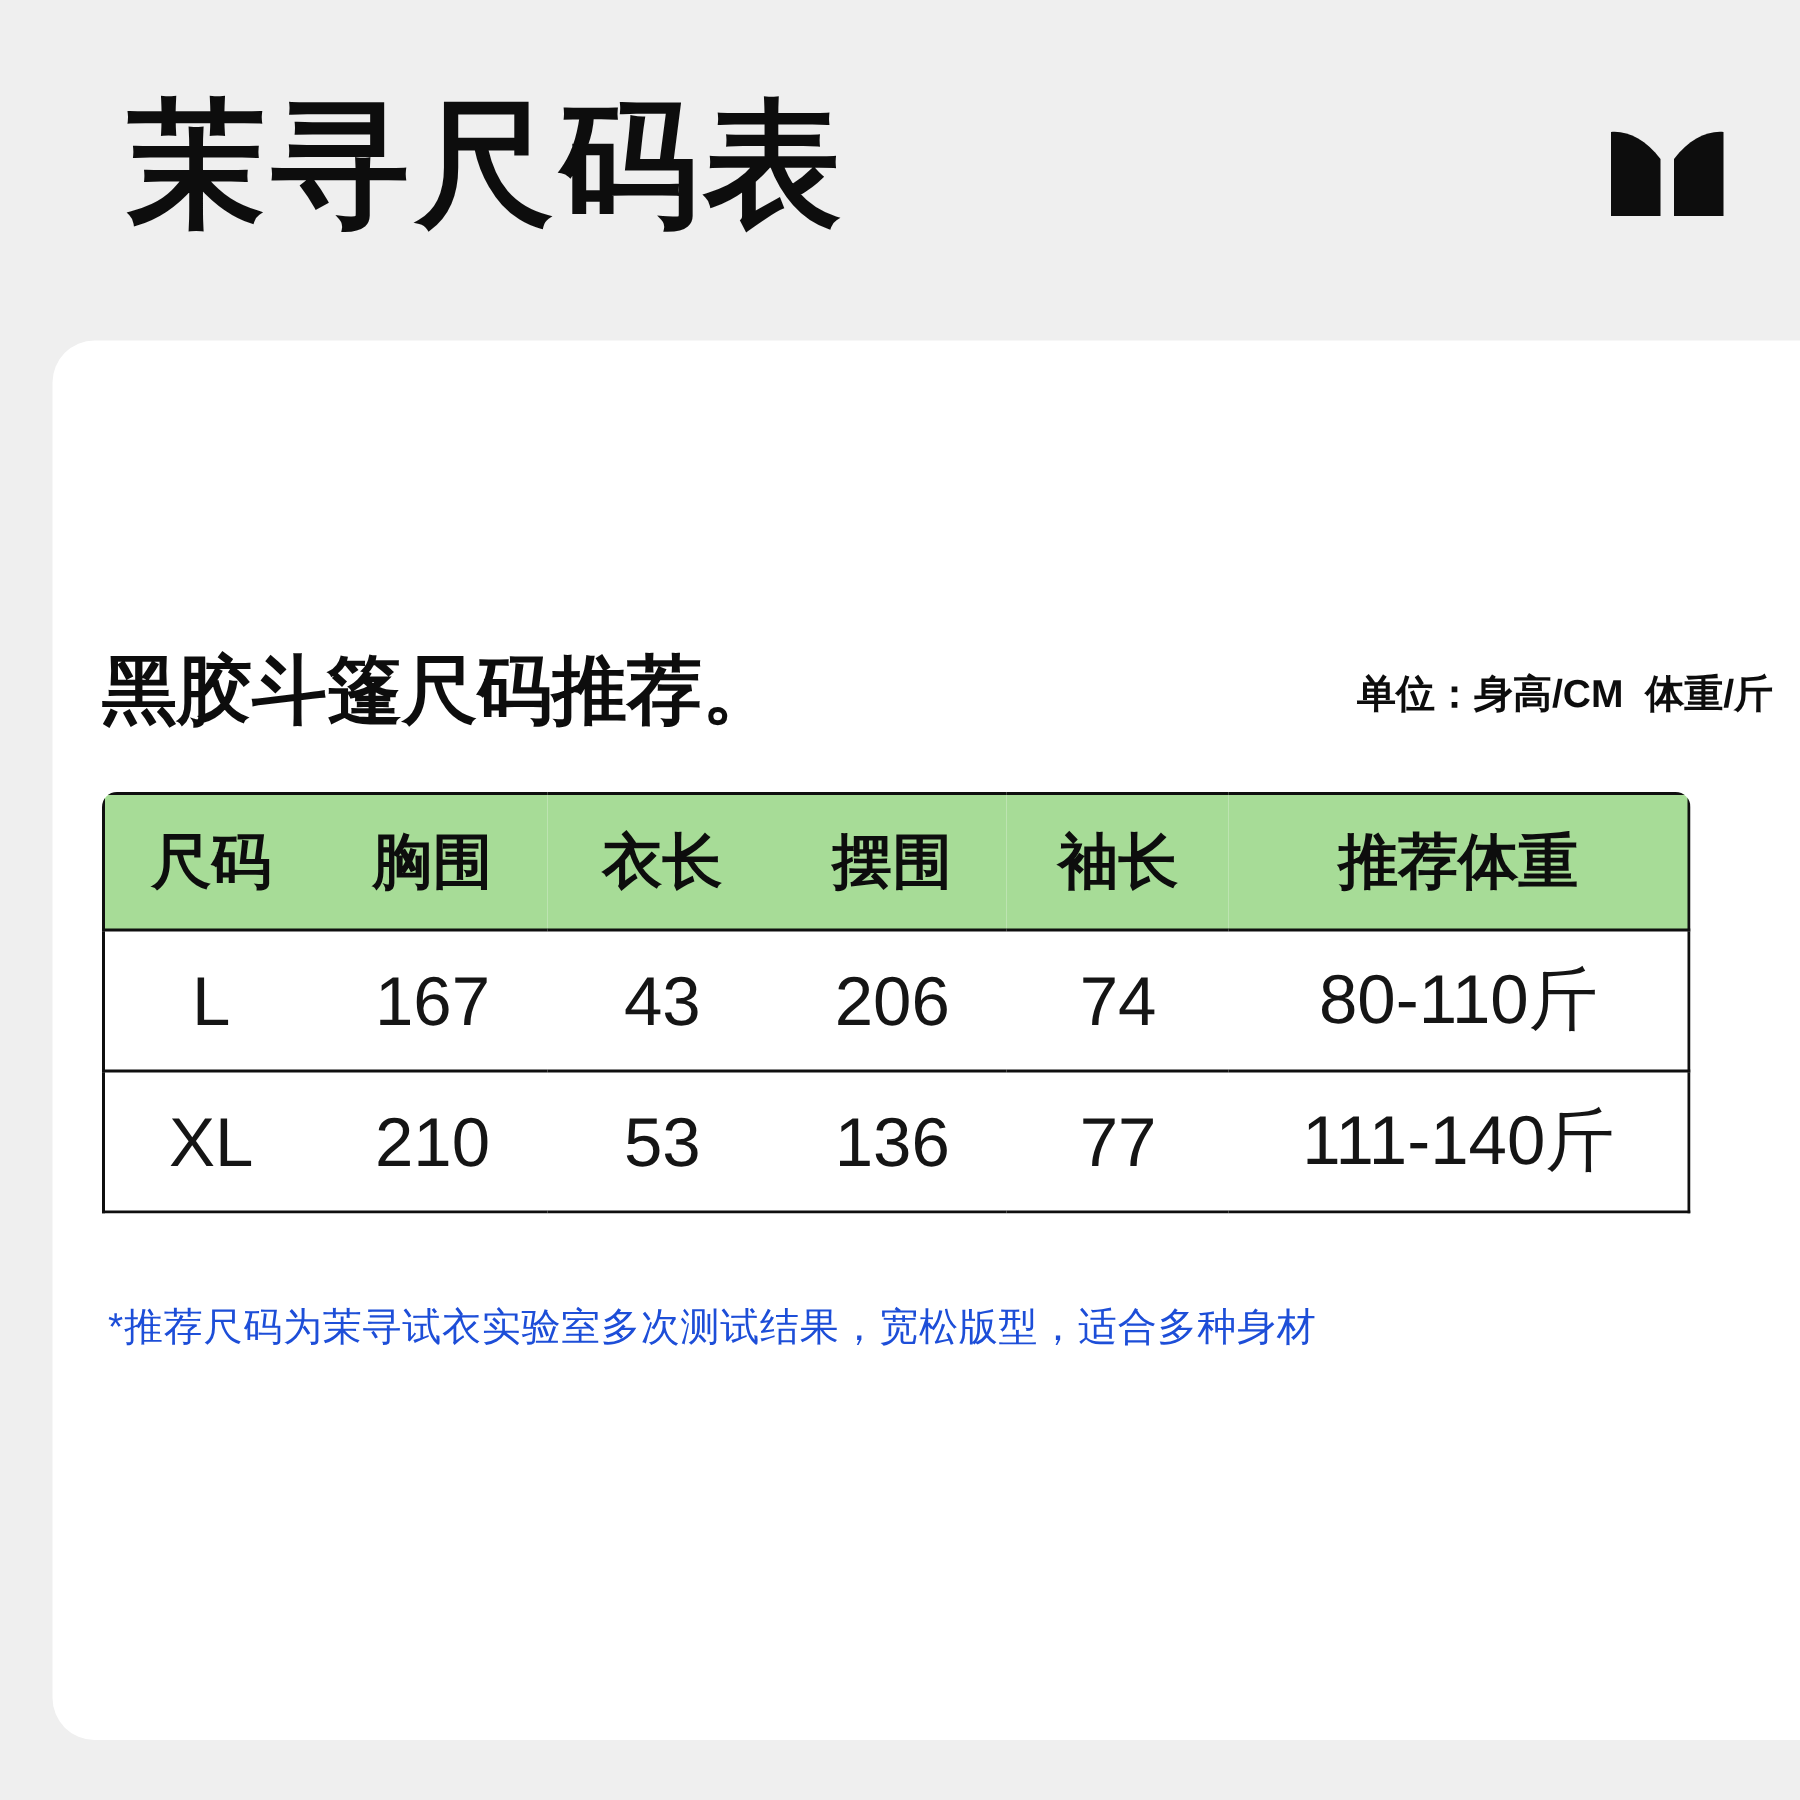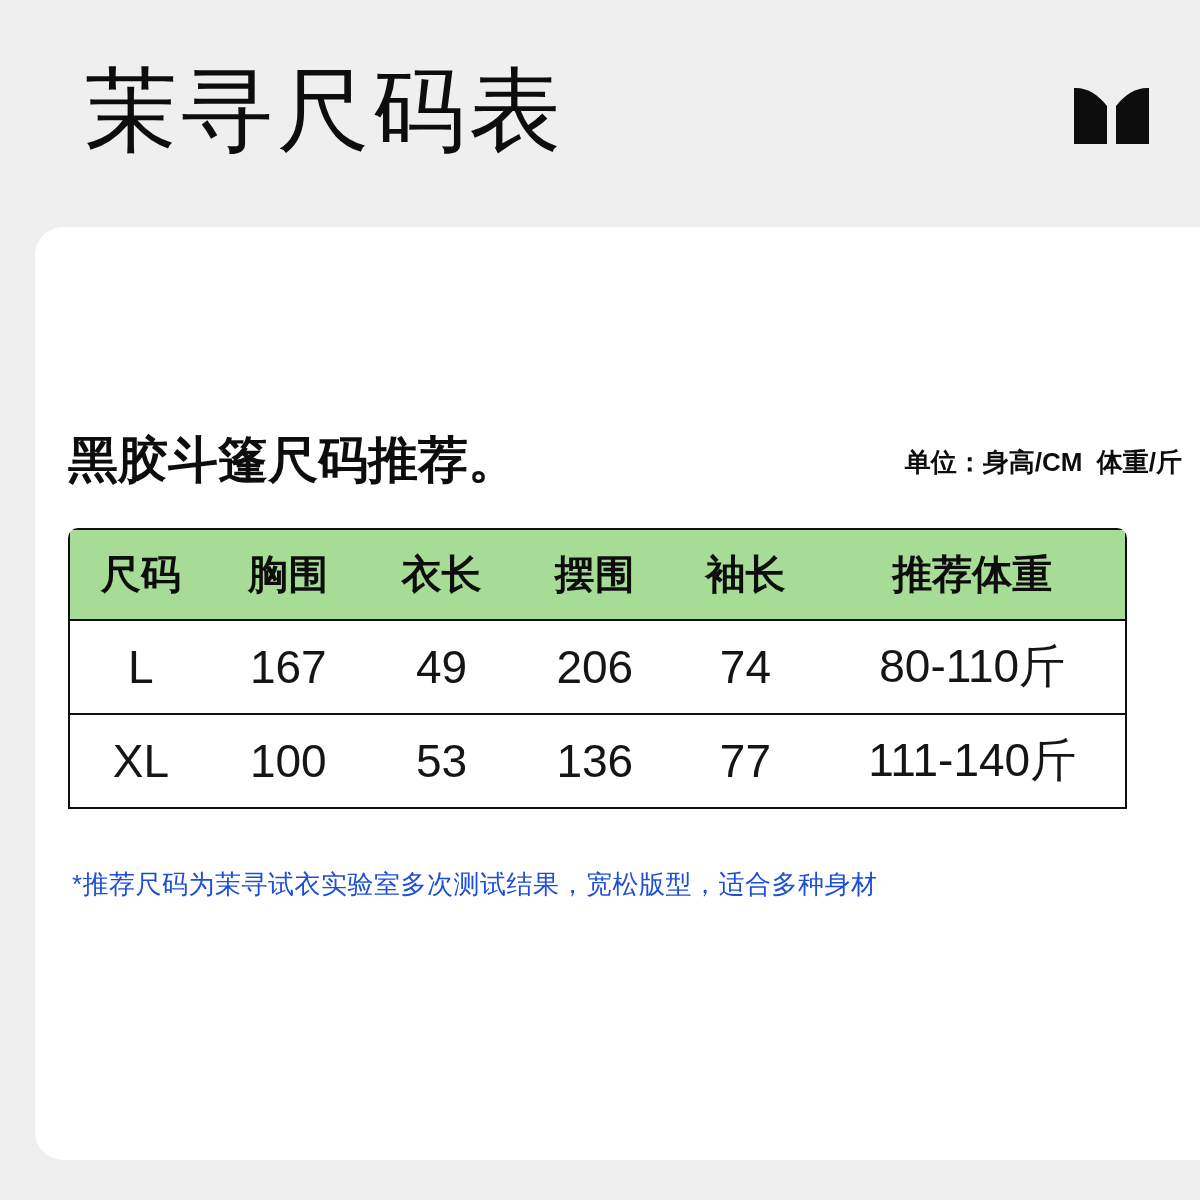--- a/index.html
+++ b/index.html
@@ -15,21 +15,21 @@
   }
 
   
   .page-title {
     position: absolute;
     left: 85px;
     top: 60px;
     margin: 0;
     font-size: 92px;
     line-height: 1.1;
-    font-weight: 400;
+    font-weight: 700;
     letter-spacing: 4px;
     color: #0d0d0d;
   }
   .brand-logo {
     position: absolute;
     left: 1073px;
     top: 82px;
     width: 77px;
     height: 63px;
   }
@@ -158,28 +158,28 @@
             <th>衣长</th>
             <th>摆围</th>
             <th>袖长</th>
             <th>推荐体重</th>
           </tr>
         </thead>
         <tbody>
           <tr>
             <td>L</td>
             <td>167</td>
-            <td>49</td>
+            <td>43</td>
             <td>206</td>
             <td>74</td>
             <td>80-110斤</td>
           </tr>
           <tr>
             <td>XL</td>
-            <td>100</td>
+            <td>210</td>
             <td>53</td>
             <td>136</td>
             <td>77</td>
             <td>111-140斤</td>
           </tr>
         </tbody>
       </table>
     </div>
 
     <p class="footnote">*推荐尺码为茉寻试衣实验室多次测试结果，宽松版型，适合多种身材</p>

